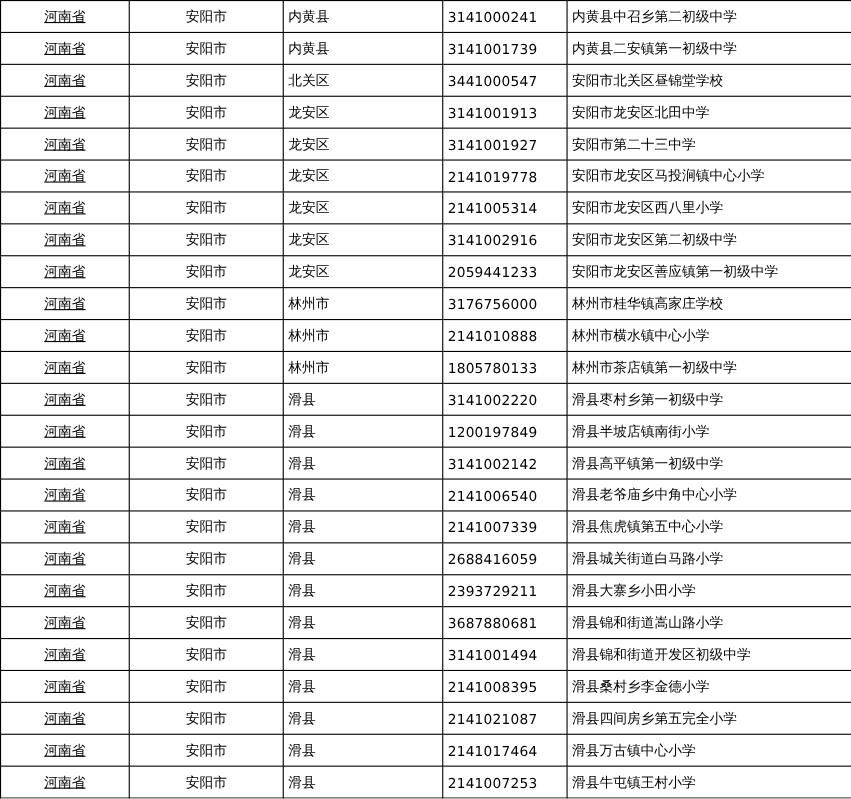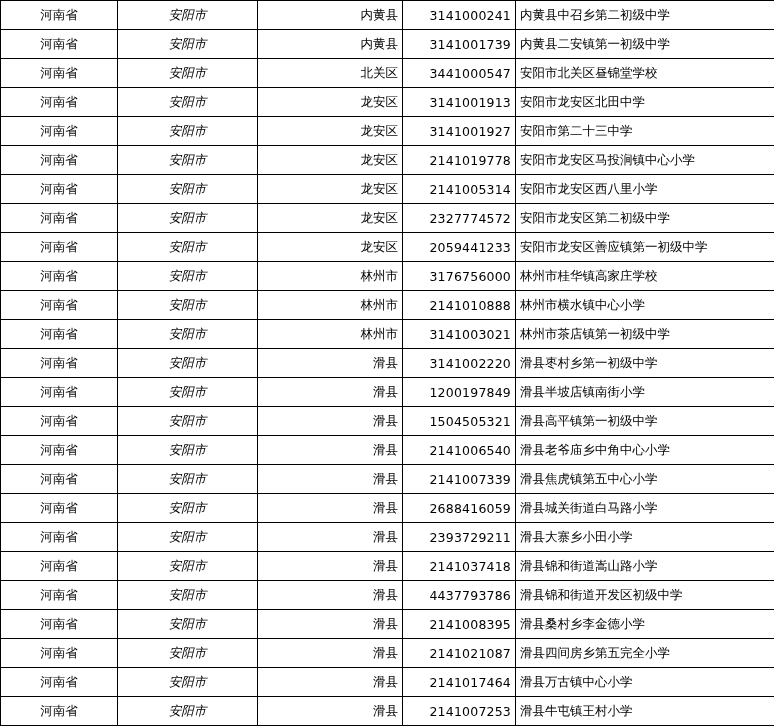--- a/index.html
+++ b/index.html
@@ -20,24 +20,24 @@
     table-layout: fixed;
   }
   table.school-table td {
     border: 1px solid #000000;
     height: 28px;
     font-size: 12.5px;
     padding: 0 4px;
     white-space: nowrap;
     overflow: hidden;
   }
-  td.col-province { width: 108px; text-align: center; }
-  td.col-city     { width: 131px; text-align: center; font-style: italic; }
-  td.col-county   { width: 136px; text-align: right; }
-  td.col-code     { width: 104px; text-align: right; letter-spacing: 0.2px; margin-left: 33px; }
+  td.col-province { width: 108px; text-align: center; text-decoration: underline; }
+  td.col-city     { width: 131px; text-align: center; }
+  td.col-county   { width: 136px; text-align: left; }
+  td.col-code     { width: 104px; text-align: left; letter-spacing: 0.2px; margin-left: 33px; }
   td.col-name     { width: 295px; text-align: left; padding-left: 8px; }
 </style>
 </head>
 <body>
 
 <table class="school-table">
   <tbody>
       <tr>
         <td class="col-province">河南省</td>
         <td class="col-city">安阳市</td>
@@ -84,21 +84,21 @@
         <td class="col-province">河南省</td>
         <td class="col-city">安阳市</td>
         <td class="col-county">龙安区</td>
         <td class="col-code">2141005314</td>
         <td class="col-name">安阳市龙安区西八里小学</td>
       </tr>
       <tr>
         <td class="col-province">河南省</td>
         <td class="col-city">安阳市</td>
         <td class="col-county">龙安区</td>
-        <td class="col-code">2327774572</td>
+        <td class="col-code">3141002916</td>
         <td class="col-name">安阳市龙安区第二初级中学</td>
       </tr>
       <tr>
         <td class="col-province">河南省</td>
         <td class="col-city">安阳市</td>
         <td class="col-county">龙安区</td>
         <td class="col-code">2059441233</td>
         <td class="col-name">安阳市龙安区善应镇第一初级中学</td>
       </tr>
       <tr>
@@ -112,42 +112,42 @@
         <td class="col-province">河南省</td>
         <td class="col-city">安阳市</td>
         <td class="col-county">林州市</td>
         <td class="col-code">2141010888</td>
         <td class="col-name">林州市横水镇中心小学</td>
       </tr>
       <tr>
         <td class="col-province">河南省</td>
         <td class="col-city">安阳市</td>
         <td class="col-county">林州市</td>
-        <td class="col-code">3141003021</td>
+        <td class="col-code">1805780133</td>
         <td class="col-name">林州市茶店镇第一初级中学</td>
       </tr>
       <tr>
         <td class="col-province">河南省</td>
         <td class="col-city">安阳市</td>
         <td class="col-county">滑县</td>
         <td class="col-code">3141002220</td>
         <td class="col-name">滑县枣村乡第一初级中学</td>
       </tr>
       <tr>
         <td class="col-province">河南省</td>
         <td class="col-city">安阳市</td>
         <td class="col-county">滑县</td>
         <td class="col-code">1200197849</td>
         <td class="col-name">滑县半坡店镇南街小学</td>
       </tr>
       <tr>
         <td class="col-province">河南省</td>
         <td class="col-city">安阳市</td>
         <td class="col-county">滑县</td>
-        <td class="col-code">1504505321</td>
+        <td class="col-code">3141002142</td>
         <td class="col-name">滑县高平镇第一初级中学</td>
       </tr>
       <tr>
         <td class="col-province">河南省</td>
         <td class="col-city">安阳市</td>
         <td class="col-county">滑县</td>
         <td class="col-code">2141006540</td>
         <td class="col-name">滑县老爷庙乡中角中心小学</td>
       </tr>
       <tr>
@@ -168,28 +168,28 @@
         <td class="col-province">河南省</td>
         <td class="col-city">安阳市</td>
         <td class="col-county">滑县</td>
         <td class="col-code">2393729211</td>
         <td class="col-name">滑县大寨乡小田小学</td>
       </tr>
       <tr>
         <td class="col-province">河南省</td>
         <td class="col-city">安阳市</td>
         <td class="col-county">滑县</td>
-        <td class="col-code">2141037418</td>
+        <td class="col-code">3687880681</td>
         <td class="col-name">滑县锦和街道嵩山路小学</td>
       </tr>
       <tr>
         <td class="col-province">河南省</td>
         <td class="col-city">安阳市</td>
         <td class="col-county">滑县</td>
-        <td class="col-code">4437793786</td>
+        <td class="col-code">3141001494</td>
         <td class="col-name">滑县锦和街道开发区初级中学</td>
       </tr>
       <tr>
         <td class="col-province">河南省</td>
         <td class="col-city">安阳市</td>
         <td class="col-county">滑县</td>
         <td class="col-code">2141008395</td>
         <td class="col-name">滑县桑村乡李金德小学</td>
       </tr>
       <tr>

